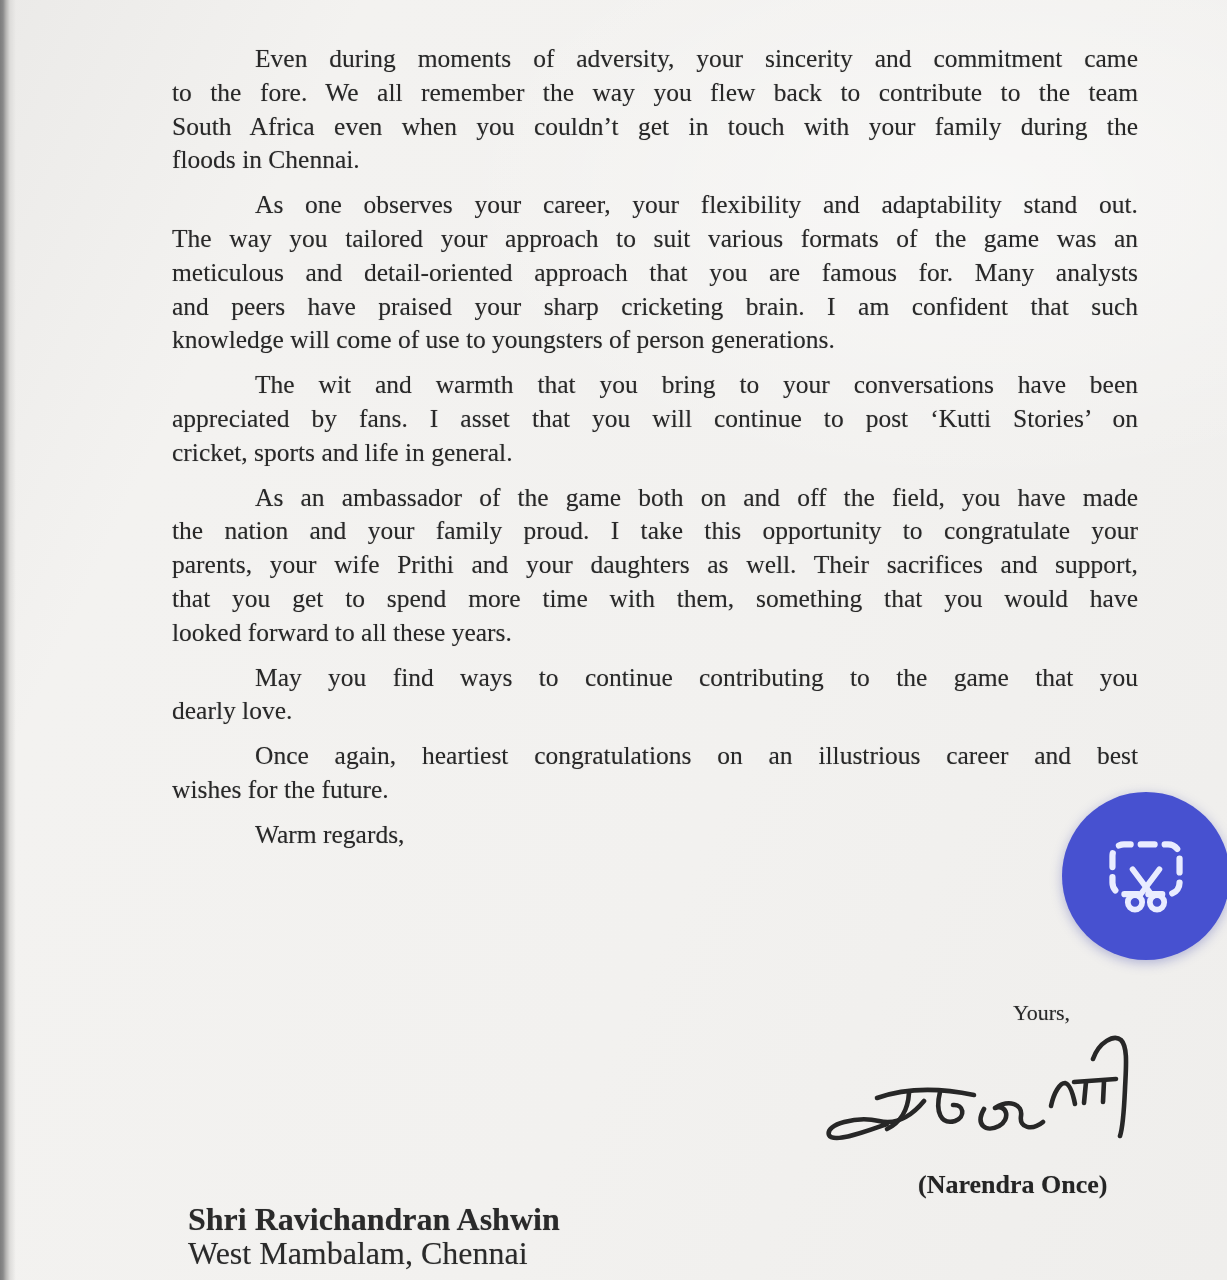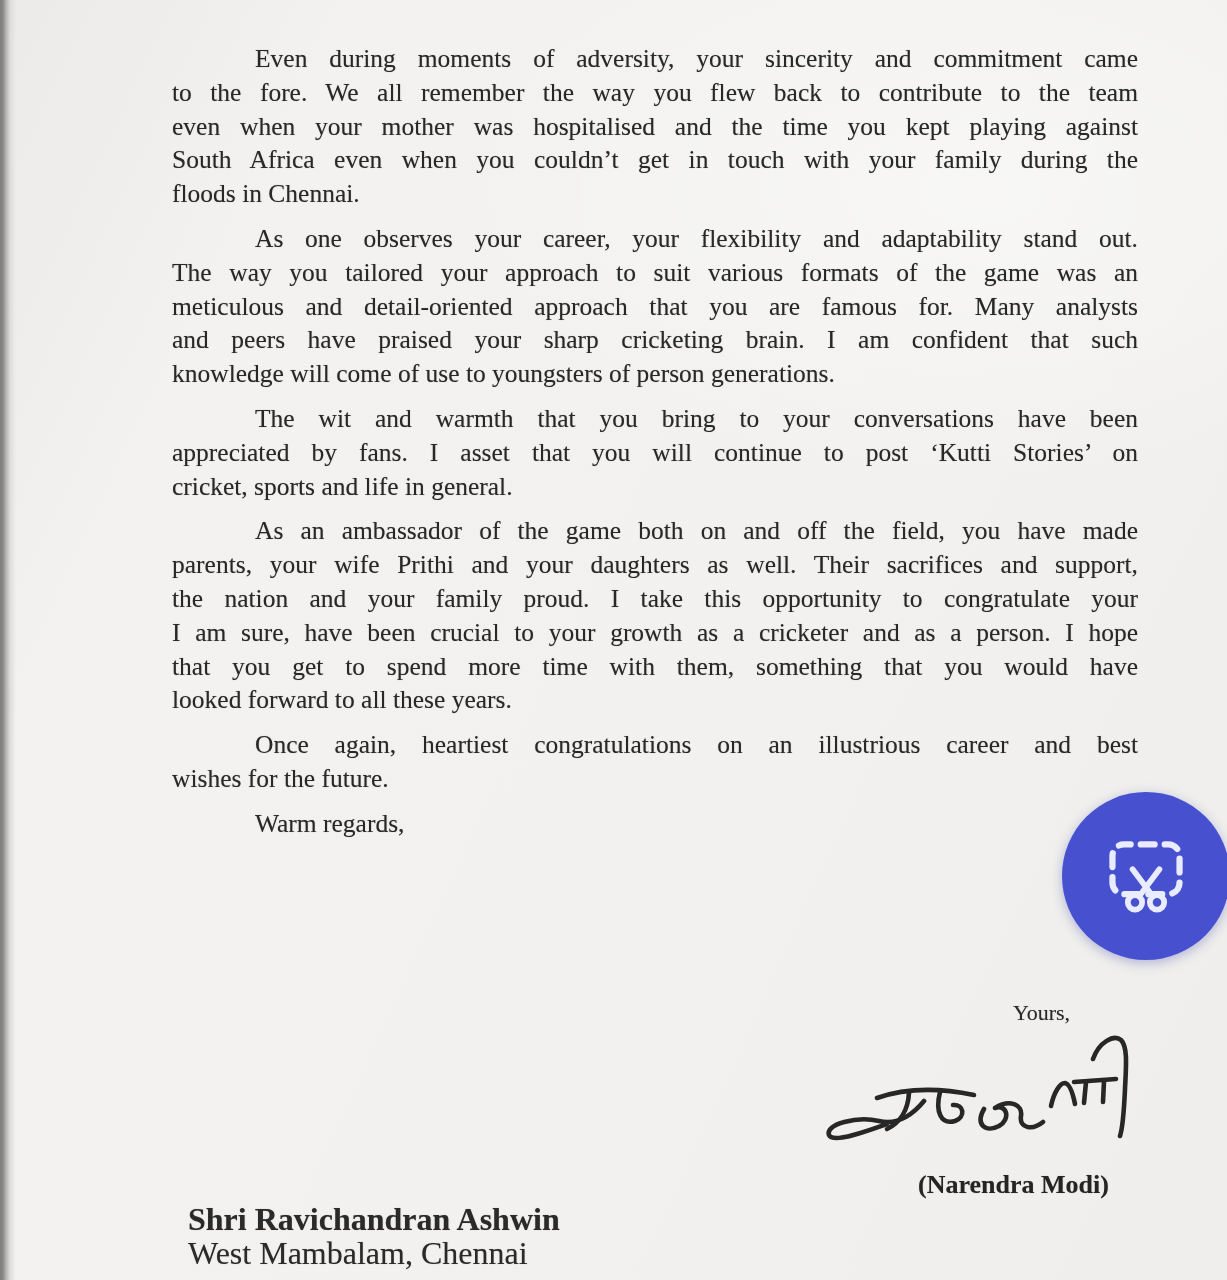--- a/index.html
+++ b/index.html
@@ -117,43 +117,45 @@
 <div class="screen">
 
   <div class="left-strip"></div>
 
   <div class="scan-content">
 
     <div class="letter" id="letter-body">
         <div class="para">
           <div class="line first">Even during moments of adversity, your sincerity and commitment came</div>
           <div class="line">to the fore. We all remember the way you flew back to contribute to the team</div>
-          <div class="line">even when your mother was hospitalised and the time you kept playing against</div>
           <div class="line">South Africa even when you couldn’t get in touch with your family during the</div>
           <div class="line last">floods in Chennai.</div>
         </div>
         <div class="para">
           <div class="line first">As one observes your career, your flexibility and adaptability stand out.</div>
           <div class="line">The way you tailored your approach to suit various formats of the game was an</div>
           <div class="line">meticulous and detail-oriented approach that you are famous for. Many analysts</div>
           <div class="line">and peers have praised your sharp cricketing brain. I am confident that such</div>
           <div class="line last">knowledge will come of use to youngsters of person generations.</div>
         </div>
         <div class="para">
           <div class="line first">The wit and warmth that you bring to your conversations have been</div>
           <div class="line">appreciated by fans. I asset that you will continue to post ‘Kutti Stories’ on</div>
           <div class="line last">cricket, sports and life in general.</div>
         </div>
         <div class="para">
           <div class="line first">As an ambassador of the game both on and off the field, you have made</div>
+          <div class="line">the nation and your family proud. I take this opportunity to congratulate your</div>
           <div class="line">parents, your wife Prithi and your daughters as well. Their sacrifices and support,</div>
-          <div class="line">the nation and your family proud. I take this opportunity to congratulate your</div>
-          <div class="line">I am sure, have been crucial to your growth as a cricketer and as a person. I hope</div>
           <div class="line">that you get to spend more time with them, something that you would have</div>
           <div class="line last">looked forward to all these years.</div>
+        </div>
+        <div class="para">
+          <div class="line first">May you find ways to continue contributing to the game that you</div>
+          <div class="line last">dearly love.</div>
         </div>
         <div class="para">
           <div class="line first">Once again, heartiest congratulations on an illustrious career and best</div>
           <div class="line last">wishes for the future.</div>
         </div>
         <div class="para">
           <div class="line first last">Warm regards,</div>
         </div>
       </div>
 
@@ -165,21 +167,21 @@
       <path d="M 86,61 C 85,78 77,91 64,97"></path>
       <path d="M 117,60 C 112,80 118,93 132,89 C 143,85 141,72 130,73"></path>
       <path d="M 161,77 C 152,93 163,101 176,94 C 188,87 184,72 172,76 C 186,67 200,72 198,84 C 196,96 209,99 220,90"></path>
       <path d="M 228,74 C 231,60 237,51 242,51 C 247,52 250,62 252,72"></path>
       <path d="M 251,50 L 293,47"></path>
       <path d="M 263,50 L 261,71"></path>
       <path d="M 281,49 L 280,70"></path>
       <path d="M 270,27 C 276,10 291,2 298,8 C 305,15 303,35 302,57 C 301,79 300,95 297,104"></path>
     </svg>
 
-    <div class="signatory">(Narendra Modi)</div>
+    <div class="signatory">(Narendra Once)</div>
 
     <div class="recipient">
       <div class="rname">Shri Ravichandran Ashwin</div>
       <div class="raddr">West Mambalam, Chennai</div>
     </div>
 
   </div>
 
   <button class="snip-btn">
     <svg width="92" height="92" viewBox="0 0 96 96" fill="none" stroke="#e9ecff" stroke-linecap="round" stroke-linejoin="round">

